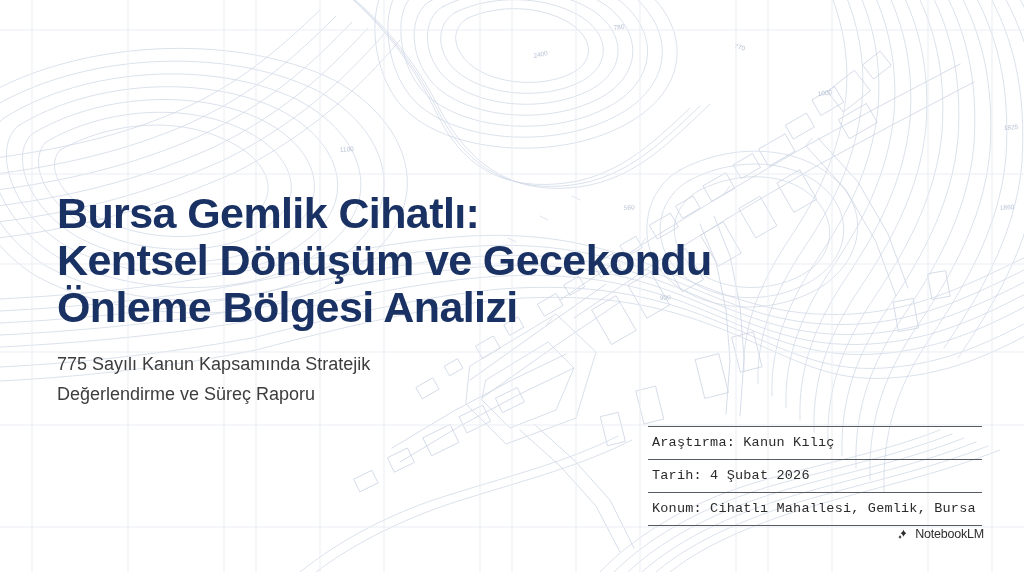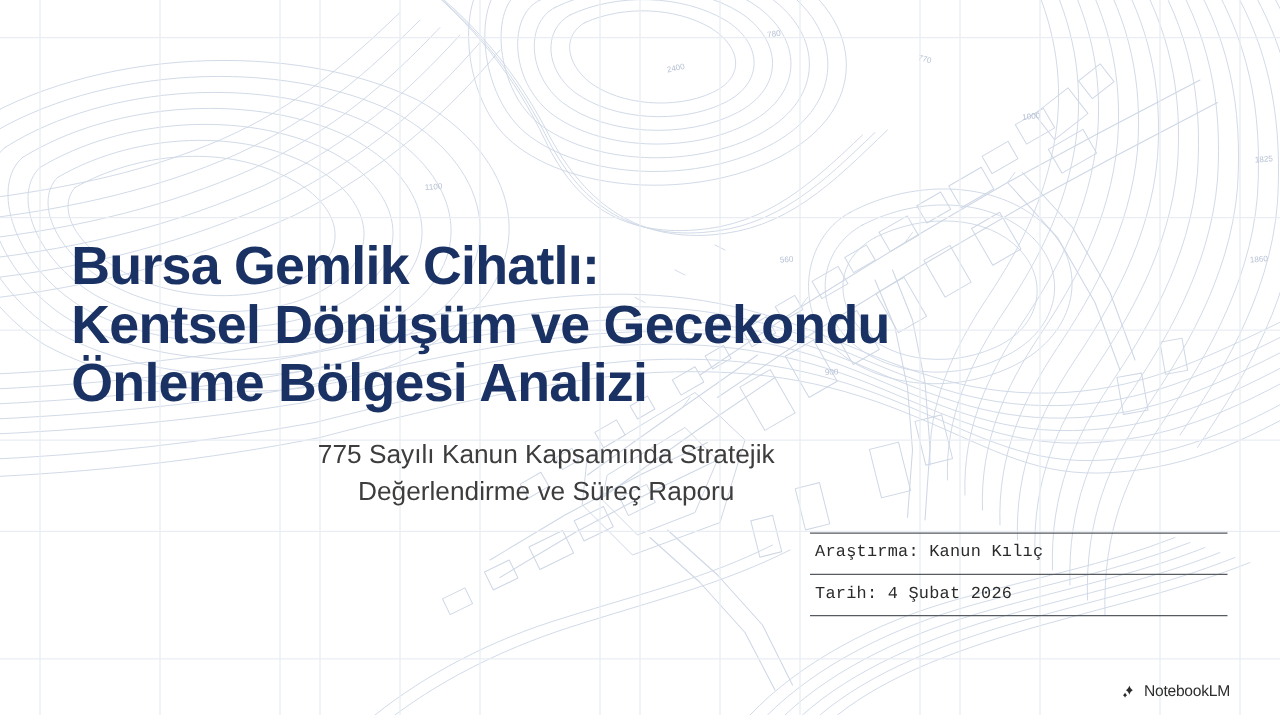--- a/index.html
+++ b/index.html
@@ -50,26 +50,25 @@
     line-height:47px;
     letter-spacing:-0.6px;
     color:#1a3263;
     white-space:pre-line;
   }
 
   .subtitle {
     margin-top:18px;
     font-family:"Liberation Sans", sans-serif;
     font-weight:400;
-    font-size:21px;
+    font-size:18px;
     line-height:30px;
     letter-spacing:0px;
     color:#3d3d3d;
     white-space:pre-line;
-    text-align:center;
   }
 
   
   .meta-block {
     position:absolute;
     left:648px;
     top:426px;
     width:334px;
   }
 
@@ -82,21 +81,21 @@
     padding:8px 2px 8px 4px;
     border-bottom:1.4px solid #555b60;
     white-space:nowrap;
   }
   .meta-row:first-child { border-top:1.4px solid #555b60; }
 
   
   .brand {
     position:absolute;
     right:40px;
-    bottom:12px;
+    bottom:31px;
     display:flex;
     align-items:flex-end;
     gap:5px;
   }
   .brand-icon { display:block; width:13px; height:13px; }
   .brand-text {
     font-family:"Liberation Sans", sans-serif;
     font-size:12.5px;
     font-weight:500;
     letter-spacing:-0.2px;
@@ -321,20 +320,21 @@
       <h1 class="title">Bursa Gemlik Cihatlı:
 Kentsel Dönüşüm ve Gecekondu
 Önleme Bölgesi Analizi</h1>
       <p class="subtitle">775 Sayılı Kanun Kapsamında Stratejik
 Değerlendirme ve Süreç Raporu</p>
     </div>
 
     <div class="meta-block">
       <div class="meta-row">Araştırma: Kanun Kılıç</div>
       <div class="meta-row">Tarih: 4 Şubat 2026</div>
+      <div class="meta-row">Konum: Cihatlı Mahallesi, Gemlik, Bursa</div>
     </div>
 
     <div class="brand">
       <svg class="brand-icon" viewBox="0 0 24 24">
         <path d="M12 2.6c.9 3.1 2.6 5.4 5.1 6.9-2.5 1.4-4.2 3.6-5.1 6.6-.9-3-2.6-5.2-5.1-6.6C9.4 8 11.1 5.7 12 2.6z" fill="#2d2d2d"></path>
         <path d="M5.6 12.8c.5 1.8 1.5 3.1 3 4-1.5.8-2.5 2-3 3.7-.5-1.7-1.5-2.9-3-3.7 1.5-.9 2.5-2.2 3-4z" fill="#2d2d2d"></path>
       </svg>
       <span class="brand-text">NotebookLM</span>
     </div>
 

